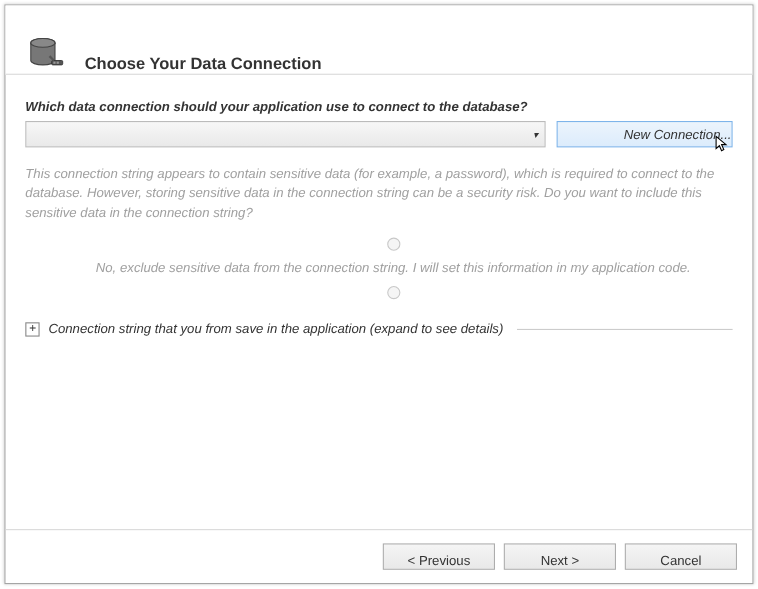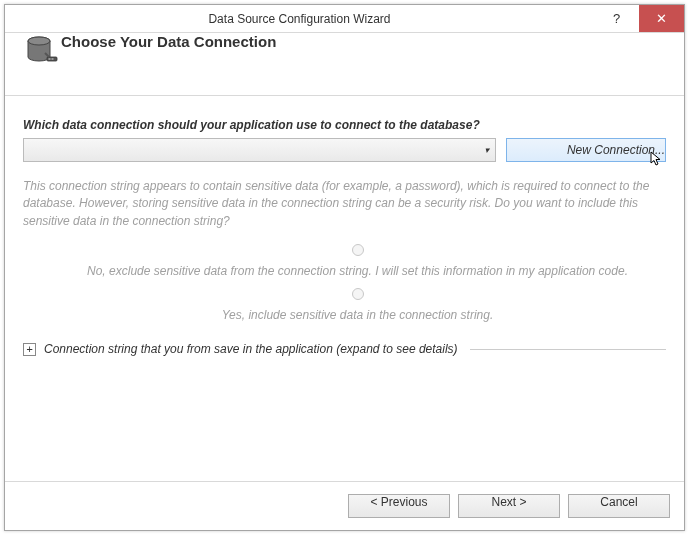--- a/index.html
+++ b/index.html
@@ -53,22 +53,23 @@
       background: #c75050;
       color: #fff;
       font-size: 13px;
       font-family: Arial, sans-serif;
     }
     .header-band {
       height: 63px;
       background: #fff;
       border-bottom: 1px solid #d9d9d9;
       display: flex;
-      align-items: flex-start;
+      align-items: flex-end;
       padding: 0 20px;
+      gap: 16px;
     }
     .db-icon {
       width: 36px;
       height: 36px;
       position: relative;
       flex-shrink: 0;
     }
     .header-title {
       font-size: 15px;
       font-weight: bold;
@@ -187,39 +188,32 @@
       display: flex;
       justify-content: flex-end;
       gap: 8px;
     }
     .footer-btn {
       width: 102px;
       height: 24px;
       border: 1px solid #adadad;
       background: linear-gradient(#f5f5f5, #e8e8e8);
       display: flex;
-      align-items: flex-start;
+      align-items: flex-end;
       justify-content: center;
       font-size: 12px;
       color: #333;
       cursor: default;
     }
   </style>
 </head>
 <body>
 
 <div class="window">
 
-  <div class="titlebar">
-    <div class="title-text">Data Source Configuration Wizard</div>
-    <div class="titlebar-buttons">
-      <div class="titlebar-btn">?</div>
-      <div class="titlebar-btn titlebar-close">✕</div>
-    </div>
-  </div>
 
   <div class="header-band">
     <div class="db-icon">
       <svg width="36" height="36" viewBox="0 0 36 36">
         <ellipse cx="14" cy="8" rx="11" ry="4" fill="#666" stroke="#444" stroke-width="1"></ellipse>
         <path d="M3 8 L3 24 A11 4 0 0 0 25 24 L25 8" fill="#777" stroke="#444" stroke-width="1"></path>
         <ellipse cx="14" cy="8" rx="11" ry="4" fill="#888" stroke="#444" stroke-width="1"></ellipse>
         <rect x="22" y="24" width="10" height="4" rx="1" fill="#555" stroke="#333" stroke-width="0.8"></rect>
         <rect x="23.5" y="25" width="2" height="2" fill="#999"></rect>
         <rect x="26.5" y="25" width="2" height="2" fill="#999"></rect>
@@ -245,21 +239,20 @@
     </div>
 
     <div class="sensitive-text">This connection string appears to contain sensitive data (for example, a password), which is required to connect to the database. However, storing sensitive data in the connection string can be a security risk. Do you want to include this sensitive data in the connection string?</div>
 
     <div class="radio-row">
       <div class="radio-circle"></div>
       <div class="radio-label">No, exclude sensitive data from the connection string. I will set this information in my application code.</div>
     </div>
     <div class="radio-row">
       <div class="radio-circle"></div>
-      <div class="radio-label">Yes, include sensitive data in the connection string.</div>
     </div>
 
     <div class="expand-row">
       <div class="expand-box">+</div>
       <div class="expand-label">Connection string that you from save in the application (expand to see details)</div>
       <div class="expand-line"></div>
     </div>
 
   </div>
 

